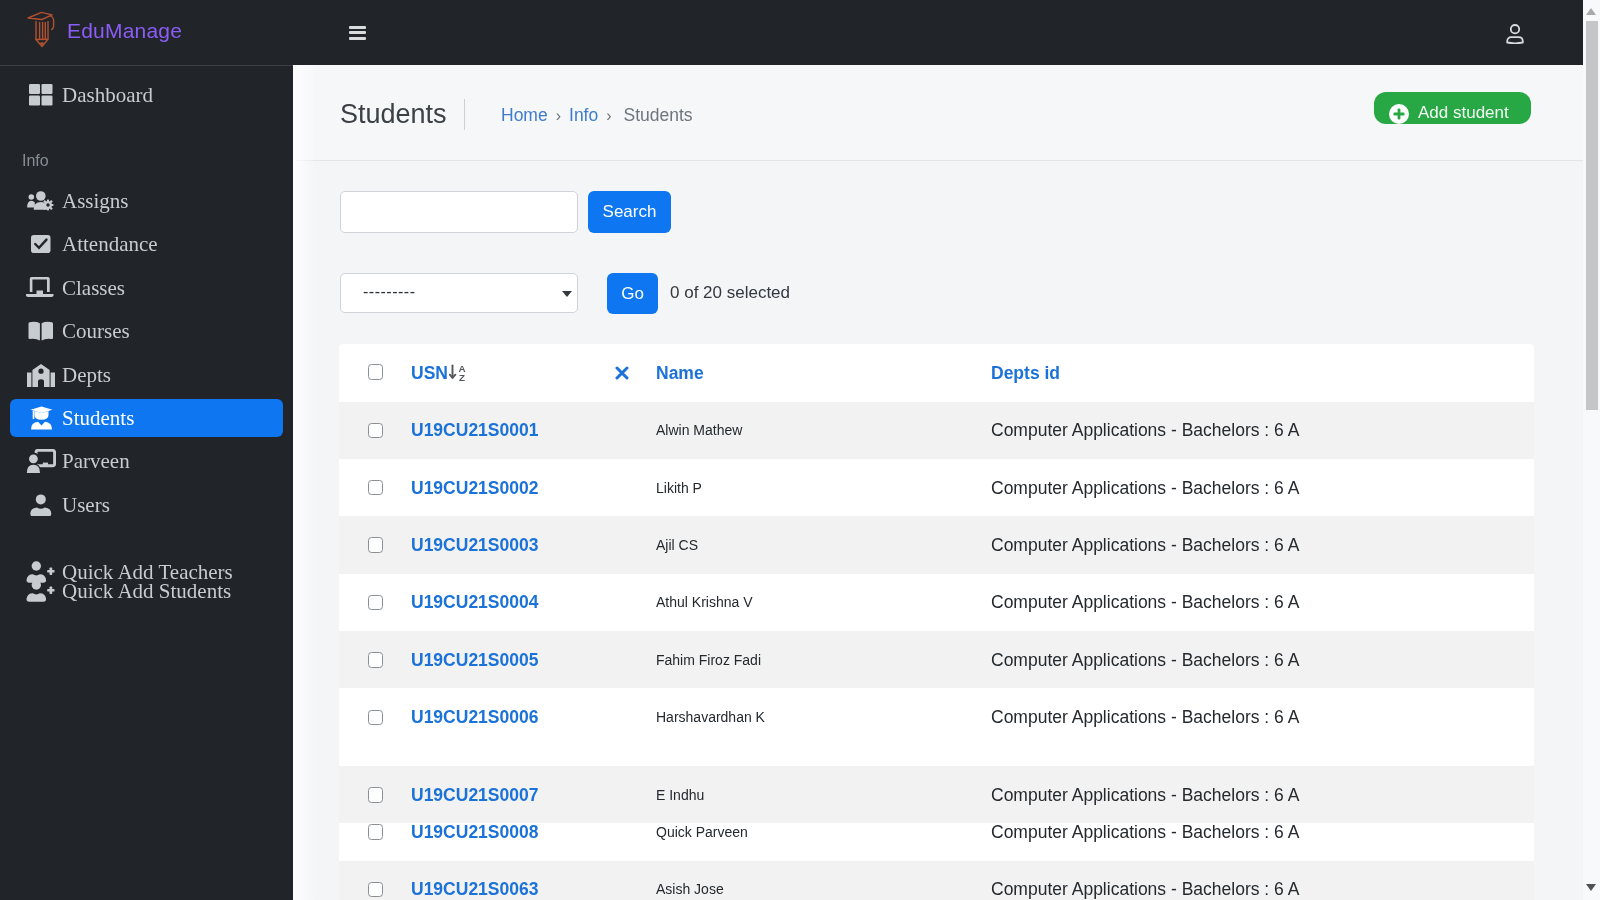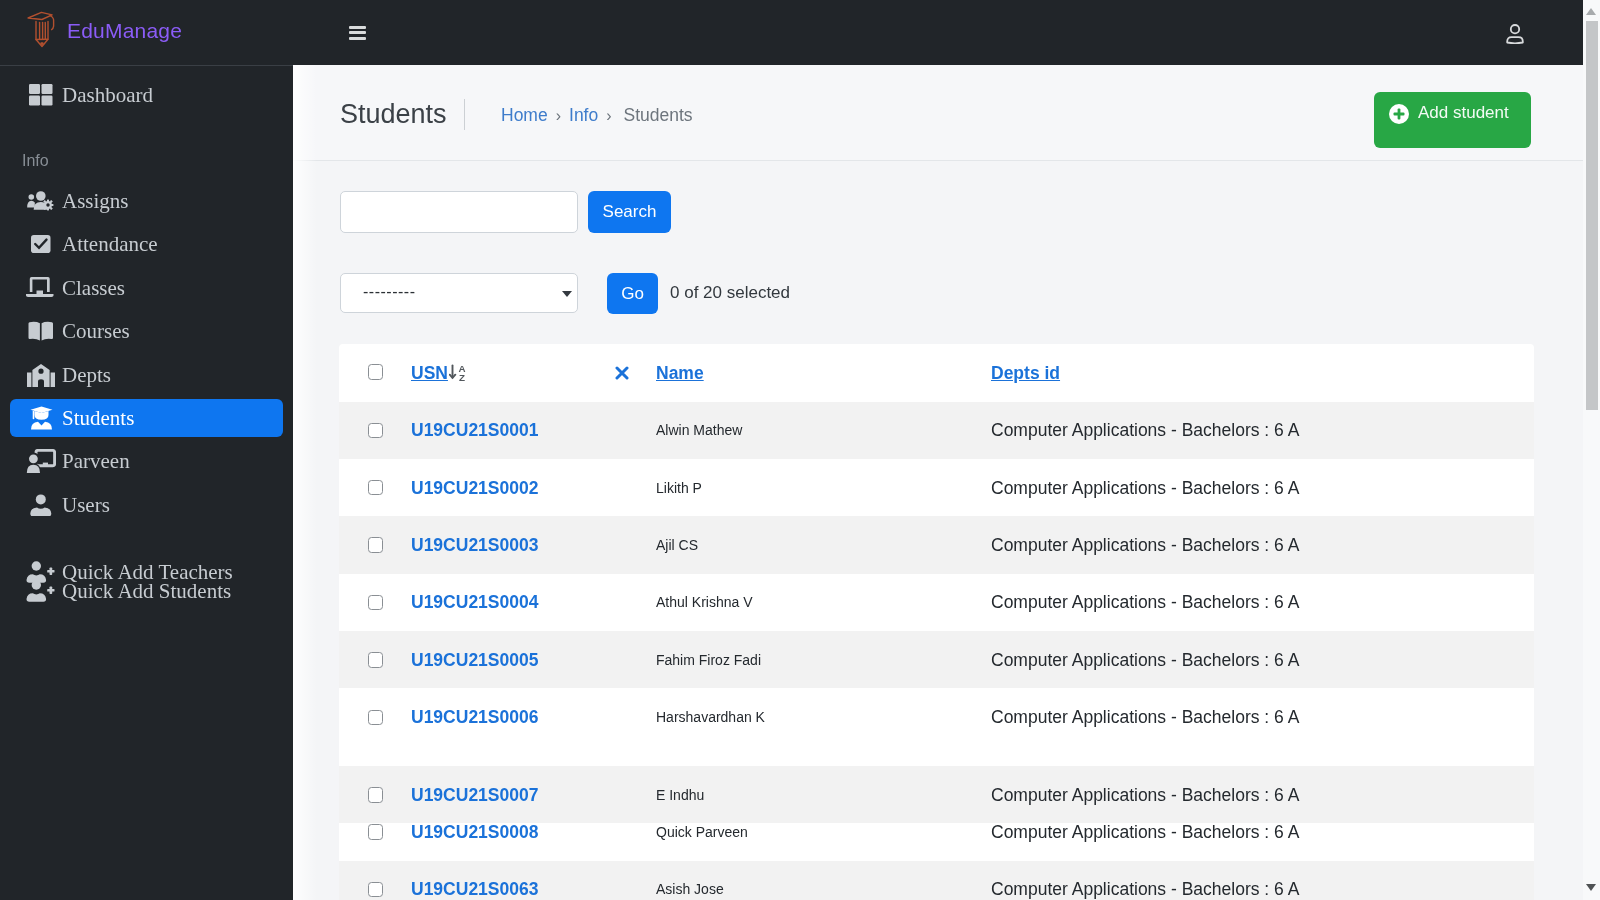--- a/index.html
+++ b/index.html
@@ -22,21 +22,21 @@
 .sideitem.active .lbl { color:#fff; font-weight:400; }
 #infohdr { position:absolute; left:22px; top:152px; font-size:16px; color:#878e95; }
 
 
 #hdr { position:absolute; left:293px; top:65px; width:1290px; height:96px; background:#f6f7f9; border-bottom:1px solid #e3e6e9; }
 #title { position:absolute; left:340px; top:99px; font-size:27px; color:#3b4147; }
 #vdiv { position:absolute; left:464px; top:99px; width:1px; height:31px; background:#ccd0d4; }
 #crumb { position:absolute; left:501px; top:105px; font-size:17.5px; color:#6d757d; }
 #crumb a { color:#3e7ccb; text-decoration:none; }
 #crumb .sep { color:#6d757d; padding:0 8px; font-size:16px; }
-#addbtn { position:absolute; left:1374px; top:92px; width:157px; height:56px; background:#28a745; border-radius:6px; color:#fff; }
+#addbtn { position:absolute; left:1374px; top:92px; width:157px; height:32px; background:#28a745; border-radius:12px; color:#fff; }
 #addbtn .ic { position:absolute; left:15px; top:12px; width:20px; height:20px; }
 #addbtn .t { position:absolute; left:44px; top:11px; font-size:17px; color:#f3fbf4; }
 
 
 #searchbox { position:absolute; left:340px; top:191px; width:238px; height:42px; background:#fff; border:1px solid #ced4da; border-radius:5px; }
 #searchbtn { position:absolute; left:588px; top:191px; width:83px; height:42px; background:#0e76f0; border-radius:6px; color:#fff; font-size:17px; text-align:center; line-height:42px; }
 #selbox { position:absolute; left:340px; top:273px; width:238px; height:40px; background:#fff; border:1px solid #ced4da; border-radius:5px; }
 #selbox .dash { position:absolute; left:22px; top:9px; font-size:16px; color:#2b3035; letter-spacing:0.5px; }
 #selbox .caret { position:absolute; left:221px; top:17px; width:0; height:0; border-left:5.5px solid transparent; border-right:5.5px solid transparent; border-top:6px solid #343a40; }
 #gobtn { position:absolute; left:607px; top:273px; width:51px; height:41px; background:#0e76f0; border-radius:6px; color:#fff; font-size:17px; text-align:center; line-height:41px; }
@@ -44,21 +44,21 @@
 
 
 #card { position:absolute; left:339px; top:344px; width:1195px; height:560px; background:#fff; border-radius:4px 4px 0 0; }
 .hrow { position:absolute; left:0; top:0; width:1195px; height:58px; }
 .trow { position:absolute; left:0; width:1195px; height:57.4px; }
 .trow.odd { background:#f2f2f2; }
 .cb { position:absolute; left:28.7px; width:15.5px; height:15.5px; margin:0; -webkit-appearance:none; appearance:none; border:1.7px solid #8a8f94; border-radius:3.5px; background:#fff; }
 .usn { position:absolute; left:72px; top:50%; transform:translateY(-50%); font-size:17.5px; font-weight:bold; color:#1b72d9; }
 .nm { position:absolute; left:317px; top:50%; transform:translateY(-50%); font-size:14px; color:#24292e; }
 .cls { position:absolute; left:652px; top:50%; transform:translateY(-50%); font-size:17.5px; color:#24292e; }
-.hlbl { font-weight:bold; color:#1b72d9; font-size:17.5px;text-decoration:underline; }
+.hlbl { font-weight:bold; color:#1b72d9; font-size:17.5px; }
 
 
 #sbar { position:absolute; left:1583px; top:0; width:17px; height:900px; background:#f8f9fa; }
 #sbthumb { position:absolute; left:1585.5px; top:21px; width:12px; height:389px; background:#c4c6c8; }
 .arr { position:absolute; left:1586px; width:0; height:0; border-left:5.5px solid transparent; border-right:5.5px solid transparent; }
 #arrup { top:8px; border-bottom:7px solid #a8abad; }
 #arrdn { top:884px; border-top:7px solid #4f5254; }
 </style>
 </head>
 <body>

